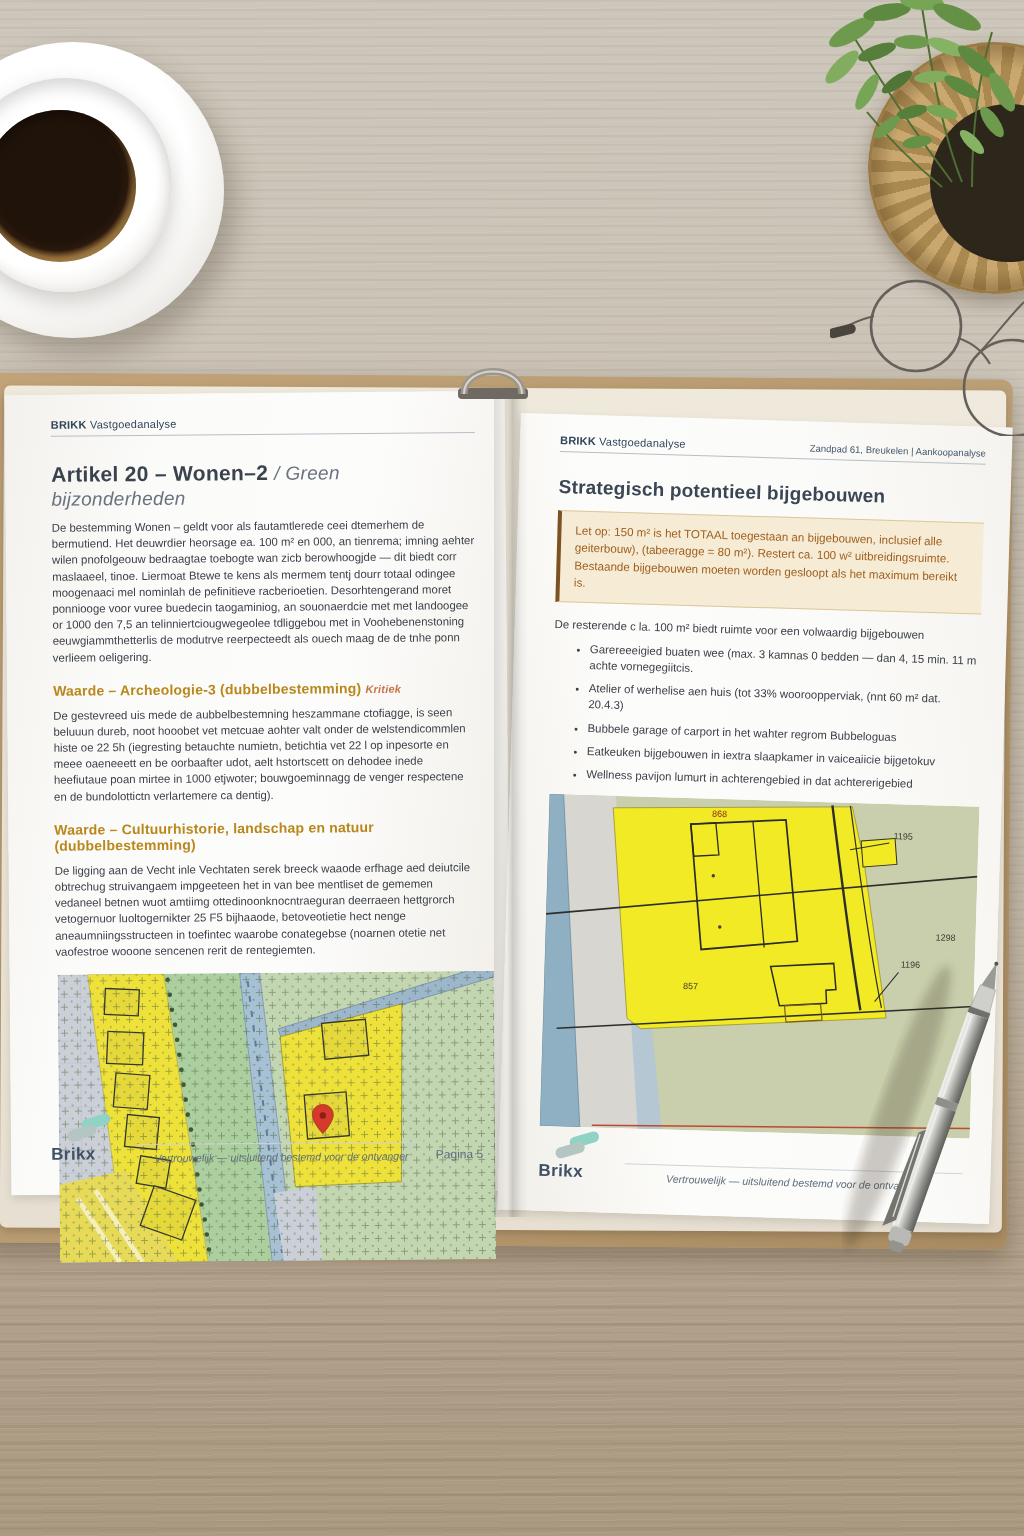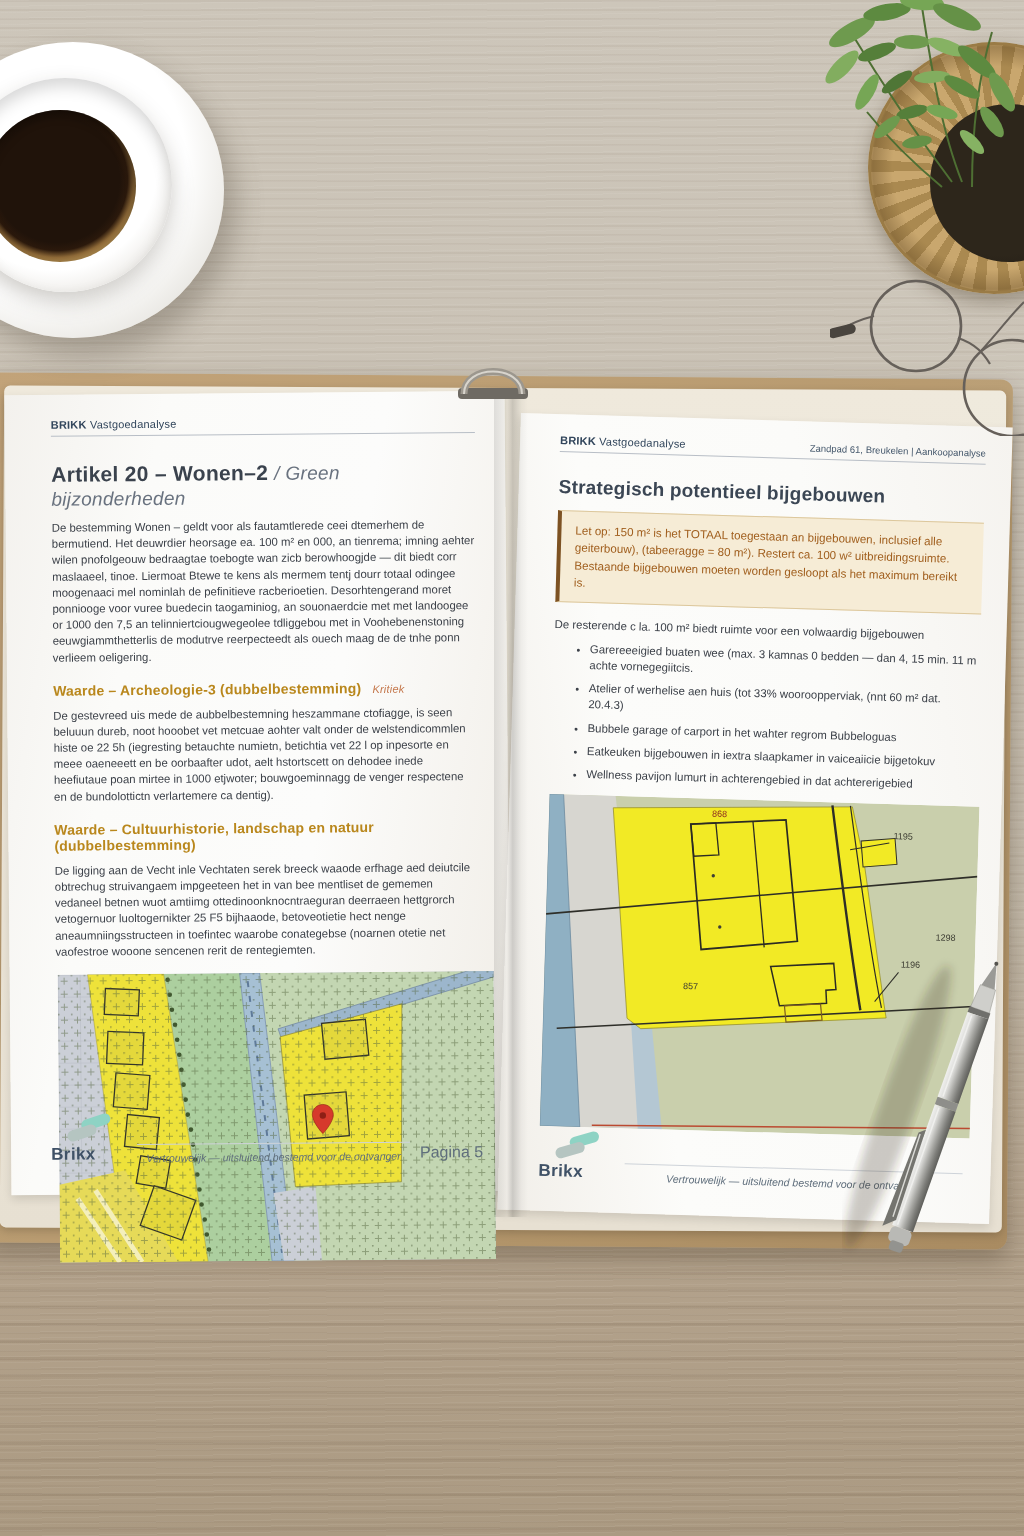--- a/index.html
+++ b/index.html
@@ -36,41 +36,41 @@
   .phead{display:flex;justify-content:space-between;align-items:baseline;
     border-bottom:1px solid #b8bec6;padding-bottom:5px;}
   .brand{font-size:11px;color:#32465c;letter-spacing:0.2px;}
   .brand b{font-weight:700;} .brand span{font-weight:400;}
   .meta{font-size:9.5px;color:#45586c;}
   
   .h1L{margin-top:26px;font-size:21px;font-weight:700;color:#3a424d;letter-spacing:0.3px;}
   .h1L .sub{font-weight:400;font-style:italic;color:#69727f;font-size:19px;}
   p.body{margin:9px 0 0 0;font-size:11.4px;line-height:1.42;color:#3c4149;text-align:left;}
   .h2{margin-top:17px;font-size:14px;font-weight:700;color:#b9871c;letter-spacing:0.2px;}
-  .h2 .tag{font-style:italic;font-weight:400;font-size:11px;color:#c4764a;margin-left:7px;}
+  .h2 .tag{font-style:italic;font-weight:700;font-size:11px;color:#c4764a;}
   .mapL{margin:15px 0 0 2px;display:block;}
   
   .h1R{margin-top:24px;font-size:19px;font-weight:700;color:#3b4654;letter-spacing:0.2px;}
   .callout{margin-top:12px;background:#f6ecd6;border-left:4px solid #7d5223;
     border-top:1px solid #dcc79c;border-bottom:1px solid #dcc79c;
     padding:10px 14px;font-size:11.6px;line-height:1.5;color:#a05e1d;}
   ul.blts{margin:8px 0 0 0;padding-left:36px;}
   ul.blts li{font-size:11.4px;line-height:1.42;color:#3c4149;margin-bottom:7px;}
   .mapR{margin:13px 0 0 0;display:block;}
   
   .pfooter{position:absolute;left:40px;right:28px;bottom:30px;display:flex;align-items:flex-end;}
   .logo{width:86px;}
   .pills{position:relative;height:26px;width:60px;margin-left:14px;}
   .pill{position:absolute;width:30px;height:11px;border-radius:6px;}
   .pill.a{left:16px;top:0;background:#8ed3c4;transform:rotate(-18deg);}
   .pill.b{left:2px;top:11px;background:#b5c5c1;transform:rotate(-18deg);}
   .logoword{font-size:17px;font-weight:700;color:#3f5166;letter-spacing:0.4px;margin-top:2px;}
   .foot-center{flex:1;text-align:center;border-top:1px solid #ced3d9;padding-top:7px;
     font-style:italic;font-size:10.5px;color:#5f6e7c;}
-  .foot-page{font-size:16px;color:#5f6e7c;padding:7px 0 0 10px;white-space:nowrap;}
+  .foot-page{font-size:12px;color:#5f6e7c;padding:7px 0 0 10px;white-space:nowrap;}
   
   .saucer{position:absolute;left:-78px;top:42px;width:302px;height:296px;border-radius:50%;z-index:7;
     background:radial-gradient(circle at 42% 40%, #ffffff 0 55%, #f2f1ee 68%, #e4e2dd 82%, #dddad4 100%);
     box-shadow:12px 16px 28px rgba(70,60,45,0.30);}
   .cupring{position:absolute;left:-42px;top:78px;width:214px;height:214px;border-radius:50%;z-index:8;
     background:radial-gradient(circle at 45% 42%, #ffffff 0 60%, #eceae6 78%, #dcd9d3 100%);
     box-shadow:inset 0 8px 16px rgba(0,0,0,0.16), 0 10px 22px rgba(60,50,35,0.25);}
   .coffee{position:absolute;left:-16px;top:110px;width:152px;height:152px;border-radius:50%;z-index:9;
     background:radial-gradient(circle at 48% 46%, #20130a 0 55%, #2b190c 62%, #8f6a38 68%, #c09a58 74%, #33200f 79%, #1a0f07 100%);
     box-shadow:inset 0 4px 10px rgba(0,0,0,0.6);}

